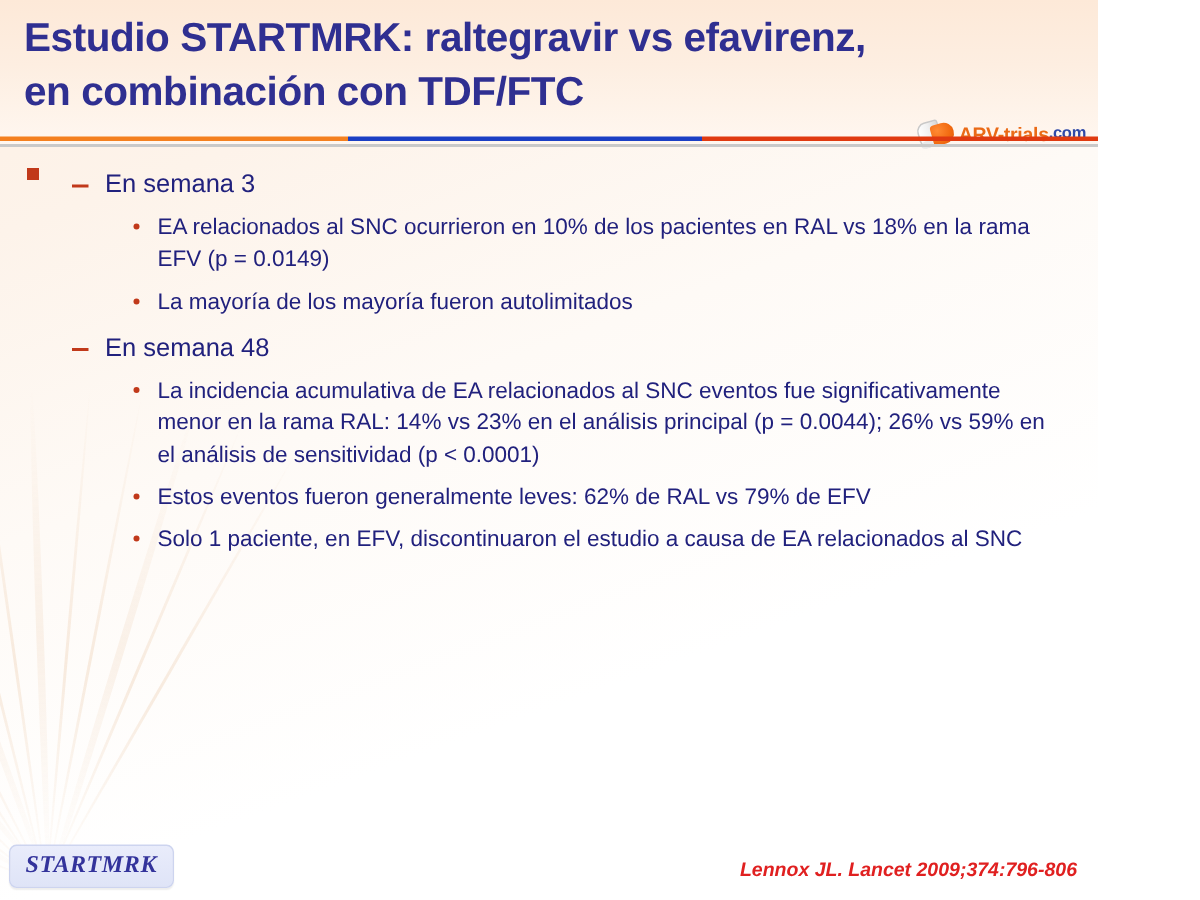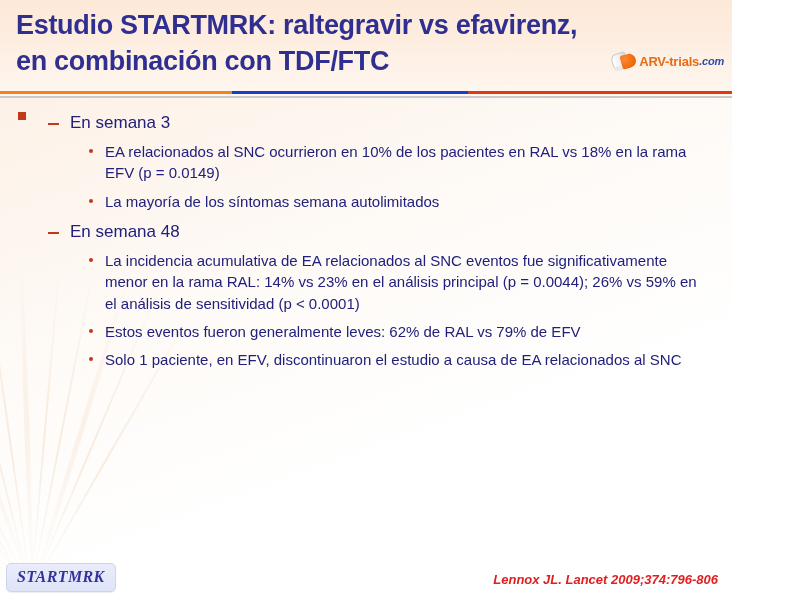--- a/index.html
+++ b/index.html
@@ -65,21 +65,21 @@
     font-weight: bold;
     line-height: 1.33;
     letter-spacing: -0.3px;
   }
   .title .l2 { display: block; }
 
   
   .logo {
     position: absolute;
     right: 8px;
-    top: 48px;
+    top: 76px;
     height: 26px;
     display: flex;
     align-items: center;
   }
   .logo .pill {
     position: relative;
     width: 26px;
     height: 20px;
     margin-right: 2px;
   }
@@ -112,21 +112,20 @@
     color: #ea6a16;
     font-size: 13px;
     font-weight: bold;
     letter-spacing: -0.2px;
   }
   .logo .txt2 {
     color: #2f4aa8;
     font-size: 11px;
     font-weight: bold;
     letter-spacing: -0.2px;
-    font-style: italic;
   }
 
   
   .divider {
     position: absolute;
     left: 0; top: 91px;
     width: 800px; height: 3px;
     display: flex;
   }
   .divider i { display: block; height: 100%; }
@@ -291,21 +290,21 @@
     </div>
 
     <div class="lvl3">
       <span class="bullet-dot"></span>
       <span>EA relacionados al SNC ocurrieron en 10% de los pacientes en RAL vs 18% en la rama EFV (p = 0.0149)</span>
     </div>
 
 
     <div class="lvl3">
       <span class="bullet-dot"></span>
-      <span>La mayoría de los síntomas semana autolimitados</span>
+      <span>La mayoría de los mayoría fueron autolimitados</span>
     </div>
 
     <div class="lvl2">
       <span class="bullet-dash"></span>
       <span>En semana 48</span>
     </div>
 
     <div class="lvl3">
       <span class="bullet-dot"></span>
       <span>La incidencia acumulativa de EA relacionados al SNC eventos fue significativamente menor en la rama  RAL: 14% vs 23% en el análisis principal (p = 0.0044); 26% vs 59% en el análisis de sensitividad (p &lt; 0.0001)</span>

